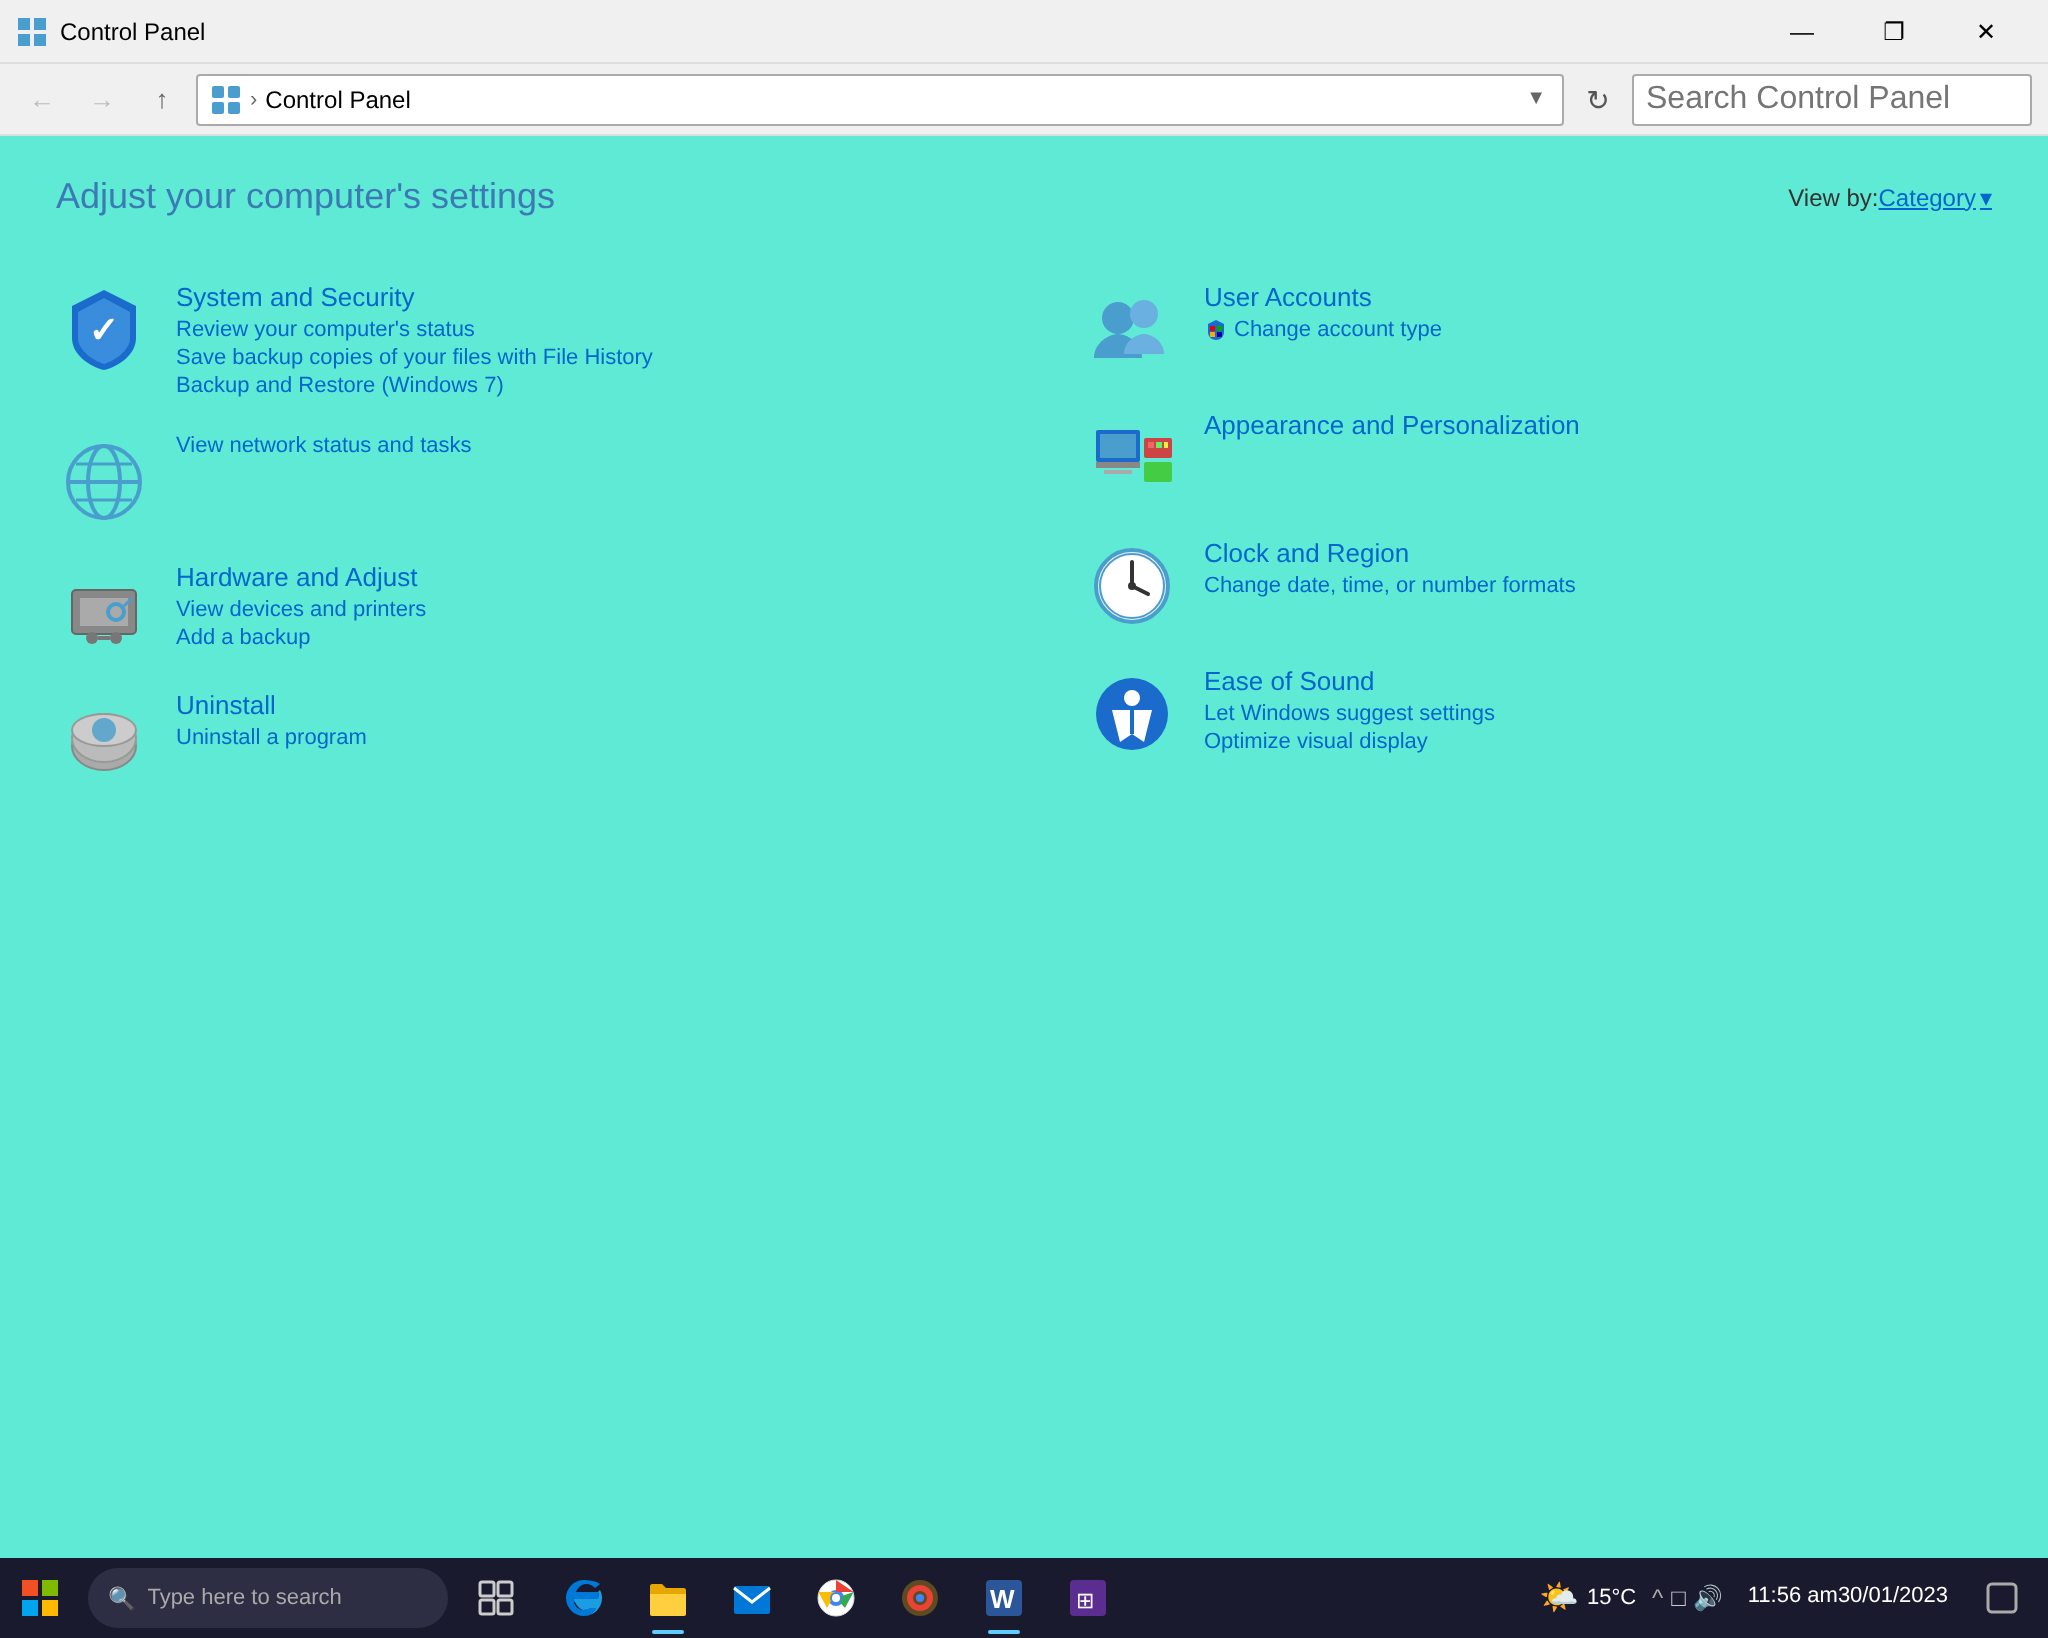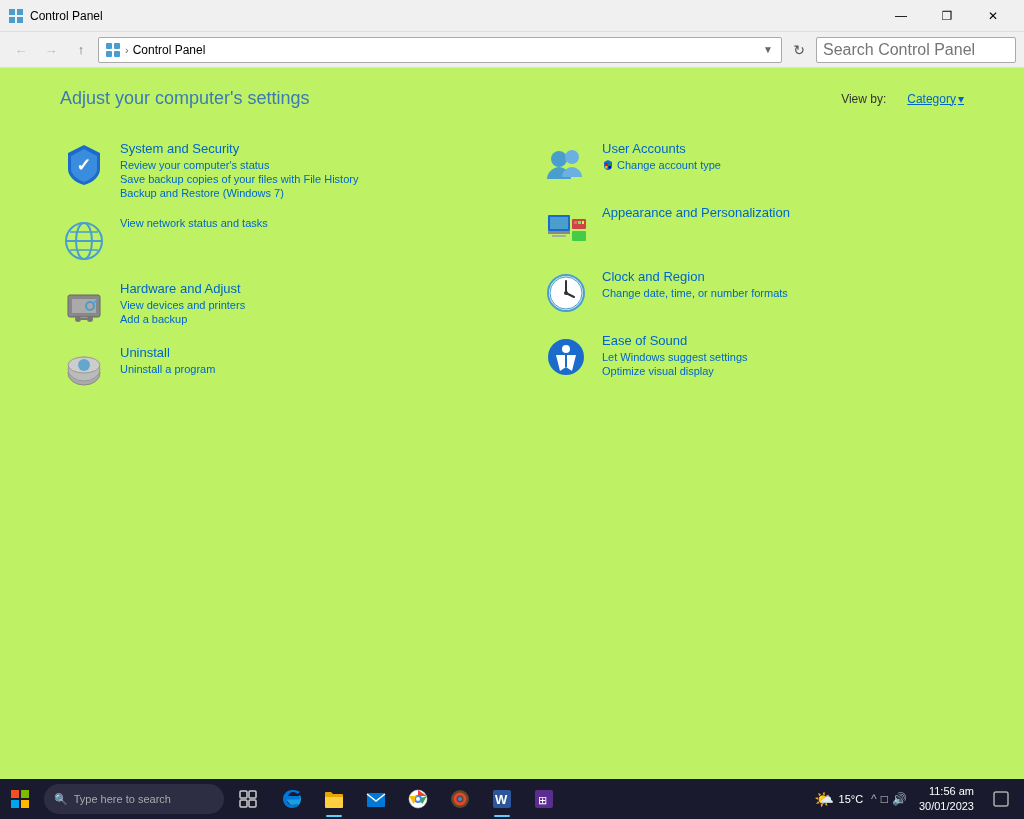--- a/index.html
+++ b/index.html
@@ -67,36 +67,36 @@
       display: flex; align-items: center;
       background: white; padding: 0 6px;
     }
     .nav-search input {
       border: none; outline: none; font-size: 16px; flex: 1; color: #999; background: transparent;
     }
     .nav-search-icon { color: #666; font-size: 13px; }
 
     
     .main-content {
-      background: #bef264;
+      background: #5eead4;
       height: calc(819px - 32px - 36px - 40px);
       overflow: auto;
-      padding: 20px 60px;
+      padding: 20px 28px;
     }
 
     
     .settings-header {
       display: flex;
       justify-content: space-between;
       align-items: center;
       margin-bottom: 24px;
     }
     .settings-title { font-size: 18px; color: #3c7ab5; font-weight: 300; }
     .view-by {
-      display: flex; align-items: center; gap: 21px; font-size: 12px; color: #333; justify-content: center;
+      display: flex; align-items: center; gap: 0; font-size: 12px; color: #333; justify-content: center;
     }
     .view-by-label { color: #333; }
     .view-by-dropdown {
       display: flex; align-items: center; gap: 2px;
       color: #0066cc; cursor: pointer; font-size: 12px;
     }
     .view-by-dropdown span { text-decoration: underline; }
 
     
     .categories {
@@ -163,21 +163,21 @@
       left: 50%; transform: translateX(-50%);
       width: 16px; height: 2px; background: #60cdff; border-radius: 1px;
     }
     .taskbar-system {
       margin-left: auto;
       display: flex; align-items: center;
       padding: 0 8px; gap: 4px;
       height: 40px;
     }
     .taskbar-clock {
-      display: flex; flex-direction: column; align-items: flex-end;
+      display: flex; flex-direction: row; align-items: flex-end;
       font-size: 11px; color: #fff; padding: 0 8px; cursor: pointer; line-height: 1.4;
     }
     .taskbar-notification { width: 30px; height: 40px; display: flex; align-items: center; justify-content: center; cursor: pointer; }
   </style>
 </head>
 <body>
 
 <div class="title-bar">
   <div class="title-bar-icon">
     <svg width="16" height="16" viewBox="0 0 16 16">

